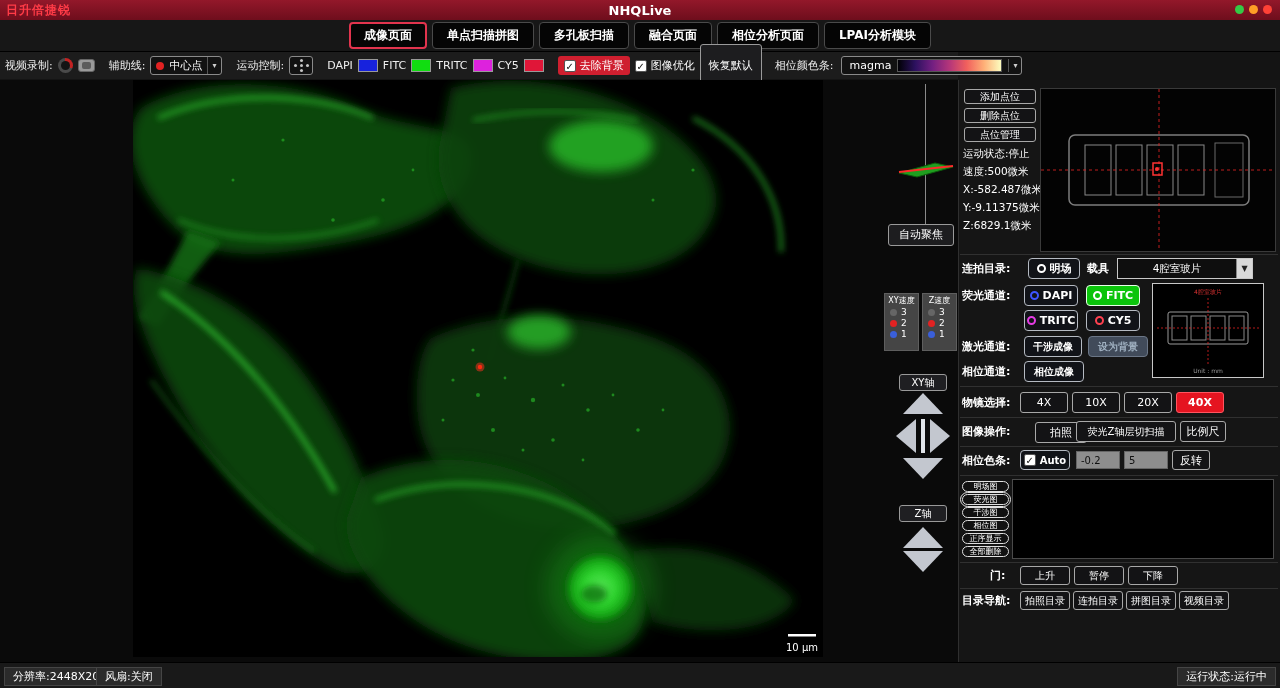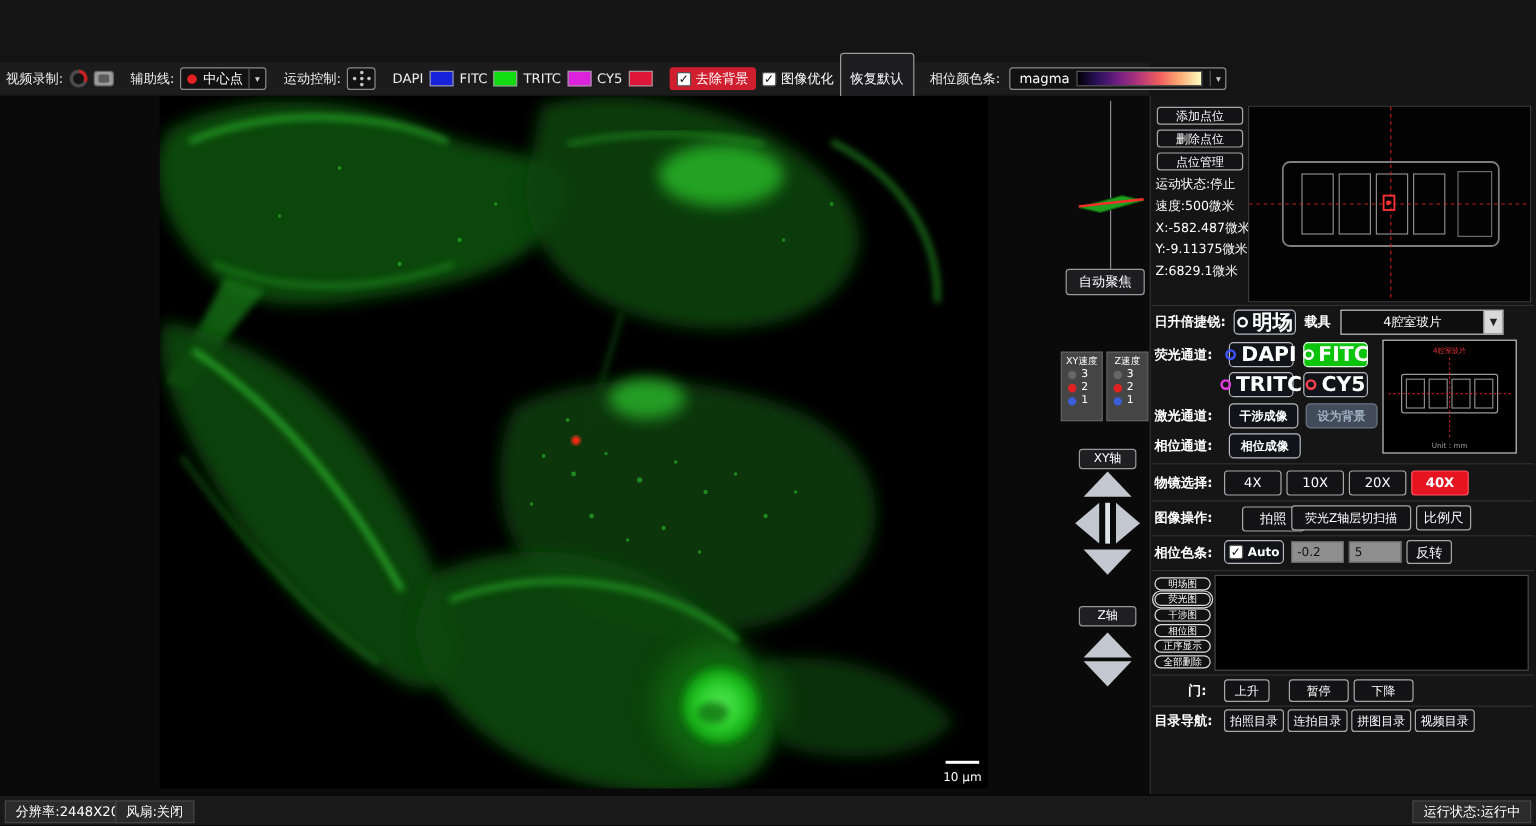--- a/index.html
+++ b/index.html
@@ -59,21 +59,21 @@
 
   
   .viewer { position:absolute; left:0; top:80px; width:958px; height:582px; background:#0a0a0a; }
   .micro { position:absolute; left:133px; top:80px; width:690px; height:577px; background:#000; }
   .rpanel { position:absolute; left:958px; top:80px; width:322px; height:582px; background:#151515; border-left:1px solid #2f2f2f; }
   .hline { position:absolute; height:1px; background:#303030; left:960px; width:318px; }
 
   .sbtn { position:absolute; background:#131315; border:1px solid #a8a8a8; border-radius:3px; color:#fff;
     font-size:10px; display:flex; align-items:center; justify-content:center; white-space:nowrap; }
   .chbtn { position:absolute; background:#111318; border:1.5px solid #b5bac2; border-radius:4px; color:#fff;
-    font-size:17px; font-weight:bold; display:flex; align-items:center; justify-content:center; gap:4px; white-space:nowrap; }
+    font-size:11px; font-weight:bold; display:flex; align-items:center; justify-content:center; gap:4px; white-space:nowrap; }
   .ring { width:9px; height:9px; border-radius:50%; border:2px solid #fff; flex:none; }
   .r-dapi{border-color:#3d55ff}.r-tritc{border-color:#e53ce5}.r-cy5{border-color:#ff4150}
   .fitc-active { background:#0bc40b; border-color:#e8ffe8; }
   .muted { background:#414b5a; border-color:#6b7686; color:#9fb0c0; }
   .obj-active { background:#e51420; border-color:#ff5560; font-weight:bold; }
   .rp-label { position:absolute; font-size:11px; font-weight:bold; color:#fff; line-height:21px; white-space:nowrap; }
   .stat { position:absolute; left:963px; font-size:10.5px; color:#fff; white-space:nowrap; }
   .pinput { position:absolute; background:#8e8e8e; color:#101010; border:1px solid #666; font-size:10px;
     padding:0 4px; font-family:"DejaVu Sans","Liberation Sans",sans-serif; }
   .pill { position:absolute; width:47px; height:11px; border:1px solid #e0e0e0; border-radius:6px;
@@ -106,21 +106,38 @@
 
   
   .statusbar { position:absolute; left:0; top:662px; width:100%; height:26px; background:#191919; border-top:1px solid #000; }
   .sb-box { position:absolute; top:4px; height:19px; line-height:17px; background:#2b2b2b; border:1px solid #454545; padding:0 8px; font-size:11px; white-space:nowrap; }
 </style>
 </head>
 <body>
 
 <div id="app">
 
-
+  <div class="titlebar">
+    <span class="logo">日升倍捷锐</span>
+    <span class="app-title">NHQLive</span>
+    <span class="traffic">
+      <span class="light l-green"></span>
+      <span class="light l-orange"></span>
+      <span class="light l-red"></span>
+    </span>
+  </div>
+
+  <div class="tabsbar">
+    <div class="tab active">成像页面</div>
+    <div class="tab">单点扫描拼图</div>
+    <div class="tab">多孔板扫描</div>
+    <div class="tab">融合页面</div>
+    <div class="tab">相位分析页面</div>
+    <div class="tab">LPAI分析模块</div>
+  </div>
 
   <div class="toolbar">
     <span class="tb-label">视频录制:</span>
     <span class="rec-icon">
         <span class="rec-inner"></span>
       </span>
     <span class="cam-icon">
         <span class="cam-screen"></span>
       </span>
     <span class="tb-sep"></span>
@@ -321,21 +338,21 @@
       <rect x="174" y="54" width="28" height="54" fill="none" stroke="#6a6a6a"></rect>
       <line x1="118" y1="0" x2="118" y2="162" stroke="#e22222" stroke-dasharray="3,3" opacity="0.85"></line>
       <line x1="0" y1="81" x2="234" y2="81" stroke="#e22222" stroke-dasharray="3,3" opacity="0.85"></line>
       <rect x="112" y="74" width="9" height="12" fill="none" stroke="#ff3333" stroke-width="1.5"></rect>
       <circle cx="116" cy="80" r="2" fill="#ff3333"></circle>
     </svg>
   </div>
 
   <div class="hline" style="top:254px;"></div>
 
-  <div class="rp-label" style="left:962px;top:258px;">日升倍捷锐:</div>
+  <div class="rp-label" style="left:962px;top:258px;">连拍目录:</div>
   <div class="chbtn" style="left:1028px;top:258px;width:52px;height:21px;">
     <span class="ring"></span>
     <span>明场</span>
   </div>
   <div class="rp-label" style="left:1087px;top:258px;">载具</div>
   <div class="carrier">
     <span class="val">4腔室玻片</span>
     <span class="arr">▼</span>
   </div>
 
@@ -410,21 +427,21 @@
   <div class="pill sel" style="left:962px;top:494px;">荧光图</div>
   <div class="pill" style="left:962px;top:507px;">干涉图</div>
   <div class="pill" style="left:962px;top:520px;">相位图</div>
   <div class="pill" style="left:962px;top:533px;">正序显示</div>
   <div class="pill" style="left:962px;top:546px;">全部删除</div>
   <div class="listbox"></div>
 
   <div class="hline" style="top:562px;"></div>
 
   <div class="rp-label" style="left:990px;top:565px;">门:</div>
-  <div class="sbtn" style="left:1020px;top:566px;width:38px;height:19px;">上升</div>
+  <div class="sbtn" style="left:1020px;top:566px;width:50px;height:19px;">上升</div>
   <div class="sbtn" style="left:1074px;top:566px;width:50px;height:19px;">暂停</div>
   <div class="sbtn" style="left:1128px;top:566px;width:50px;height:19px;">下降</div>
 
   <div class="hline" style="top:588px;"></div>
 
   <div class="rp-label" style="left:962px;top:590px;">目录导航:</div>
   <div class="sbtn" style="left:1020px;top:591px;width:50px;height:19px;">拍照目录</div>
   <div class="sbtn" style="left:1073px;top:591px;width:50px;height:19px;">连拍目录</div>
   <div class="sbtn" style="left:1126px;top:591px;width:50px;height:19px;">拼图目录</div>
   <div class="sbtn" style="left:1179px;top:591px;width:50px;height:19px;">视频目录</div>

